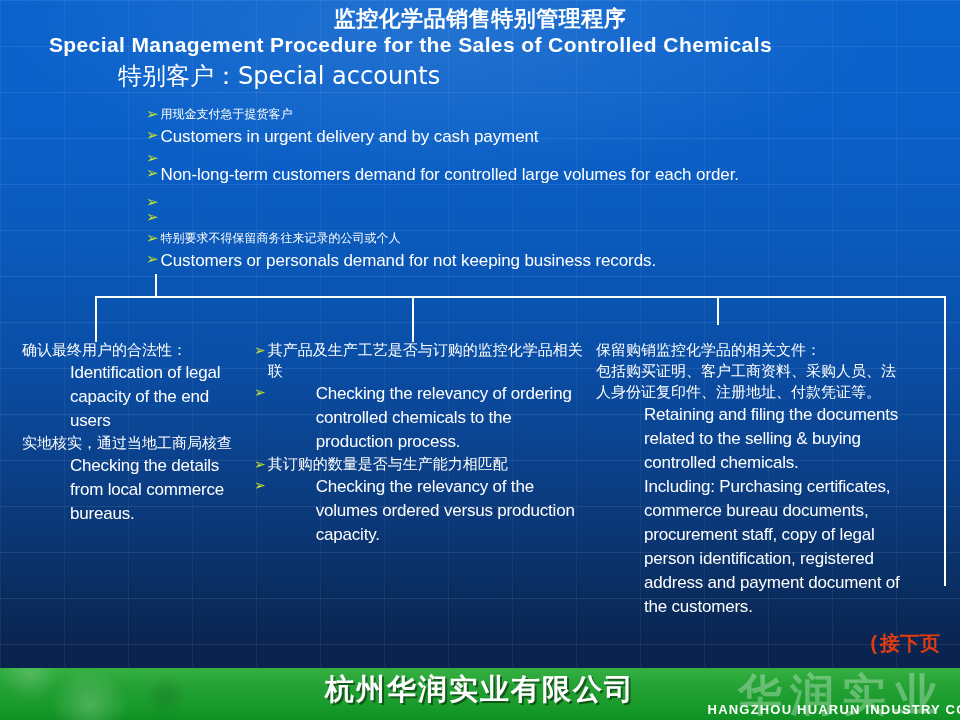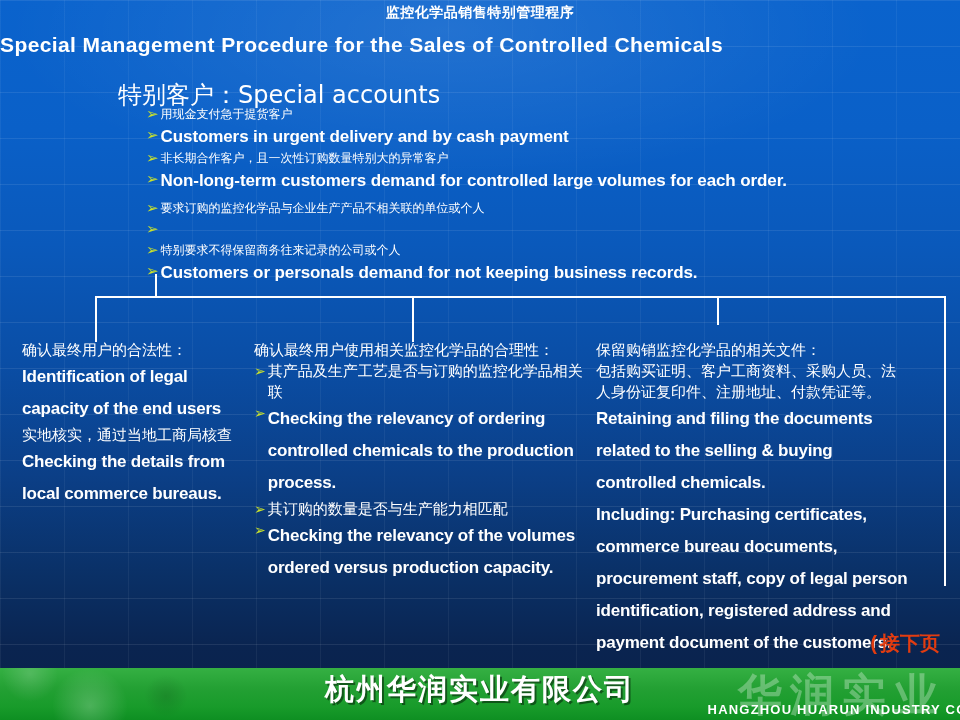--- a/index.html
+++ b/index.html
@@ -56,37 +56,37 @@
                 rgba(255,255,255,0.10), rgba(255,255,255,0) 70%);
     pointer-events: none;
   }
 
   
   .title-cn {
     position: absolute;
     left: 0; top: 4px; width: 960px;
     text-align: center;
     color: #ffffff;
-    font-size: 14px;
+    font-size: 22px;
     font-weight: bold;
     letter-spacing: 0.5px;
     font-family: "DejaVu Sans", "Liberation Sans", sans-serif;
   }
   .title-en {
     position: absolute;
     left: 0; top: 33px; width: 772px;
-    text-align: left;
+    text-align: right;
     color: #ffffff;
     font-size: 21px;
     font-weight: bold;
     letter-spacing: 0.4px;
   }
   .subtitle {
     position: absolute;
-    left: 118px; top: 79px;
+    left: 118px; top: 60px;
     color: #ffffff;
     font-size: 24px;
     font-family: "DejaVu Sans", "Liberation Sans", sans-serif;
     white-space: nowrap;
   }
 
   
   #bullets {
     position: absolute;
     left: 146px; top: 104px;
@@ -108,21 +108,21 @@
   }
   .b-cn {
     color: #ffffff;
     font-size: 12px;
     line-height: 21px;
     font-family: "DejaVu Sans", "Liberation Sans", sans-serif;
   }
   .b-en {
     color: #ffffff;
     font-size: 17px;
-    font-weight: bold;
+    font-weight: normal;
     line-height: 23px;
     letter-spacing: -0.1px;
   }
   .gap-row { height: 6px; }
 
   
   .conn {
     position: absolute;
     background: #ffffff;
   }
@@ -132,23 +132,24 @@
     position: absolute;
     color: #ffffff;
   }
   .c-cn {
     font-size: 15px;
     line-height: 21px;
     font-family: "DejaVu Sans", "Liberation Sans", sans-serif;
   }
   .c-en {
     font-size: 17px;
-    font-weight: bold;
-    line-height: 32px;
+    font-weight: normal;
+    line-height: 24px;
     letter-spacing: -0.2px;
+    margin-left: 48px;
   }
   .c-bullet {
     display: flex;
     align-items: flex-start;
   }
   .c-bullet .arrow { font-size: 14px; top: 3px; }
 
   #col1 { left: 22px;  top: 340px; width: 215px; }
   #col2 { left: 254px; top: 340px; width: 330px; }
   #col3 { left: 596px; top: 340px; width: 312px; }
@@ -233,30 +234,28 @@
       <div class="bullet-row">
         <span class="arrow">➢</span>
         <span class="b-cn">用现金支付急于提货客户</span>
       </div>
       <div class="bullet-row">
         <span class="arrow">➢</span>
         <span class="b-en">Customers in urgent delivery and by cash payment</span>
       </div>
       <div class="bullet-row">
         <span class="arrow">➢</span>
-        <span class="b-cn">非长期合作客户，且一次性订购数量特别大的异常客户</span>
       </div>
       <div class="bullet-row">
         <span class="arrow">➢</span>
         <span class="b-en">Non-long-term customers demand for controlled large volumes for each order.</span>
       </div>
       <div class="gap-row"></div>
       <div class="bullet-row">
         <span class="arrow">➢</span>
-        <span class="b-cn">要求订购的监控化学品与企业生产产品不相关联的单位或个人</span>
       </div>
       <div class="bullet-row">
         <span class="arrow">➢</span>
       </div>
       <div class="gap-row"></div>
       <div class="bullet-row">
         <span class="arrow">➢</span>
         <span class="b-cn">特别要求不得保留商务往来记录的公司或个人</span>
       </div>
       <div class="bullet-row">
@@ -272,21 +271,20 @@
   <div class="conn" style="left:717px; top:296px; width:2px;  height:29px;"></div>
   <div class="conn" style="left:944px; top:296px; width:2px;  height:290px;"></div>
 
   <div class="col" id="col1">
       <div class="c-cn">确认最终用户的合法性：</div>
       <div class="c-en">Identification of legal capacity of the end users</div>
       <div class="c-cn">实地核实，通过当地工商局核查</div>
       <div class="c-en">Checking the details from local commerce bureaus.</div>
     </div>
   <div class="col" id="col2">
-      <div class="c-cn">确认最终用户使用相关监控化学品的合理性：</div>
       <div class="c-bullet">
         <span class="arrow">➢</span>
         <span class="c-cn">其产品及生产工艺是否与订购的监控化学品相关联</span>
       </div>
       <div class="c-bullet">
         <span class="arrow">➢</span>
         <span class="c-en">Checking the relevancy of ordering controlled chemicals to the production process.</span>
       </div>
       <div class="c-bullet">
         <span class="arrow">➢</span>

